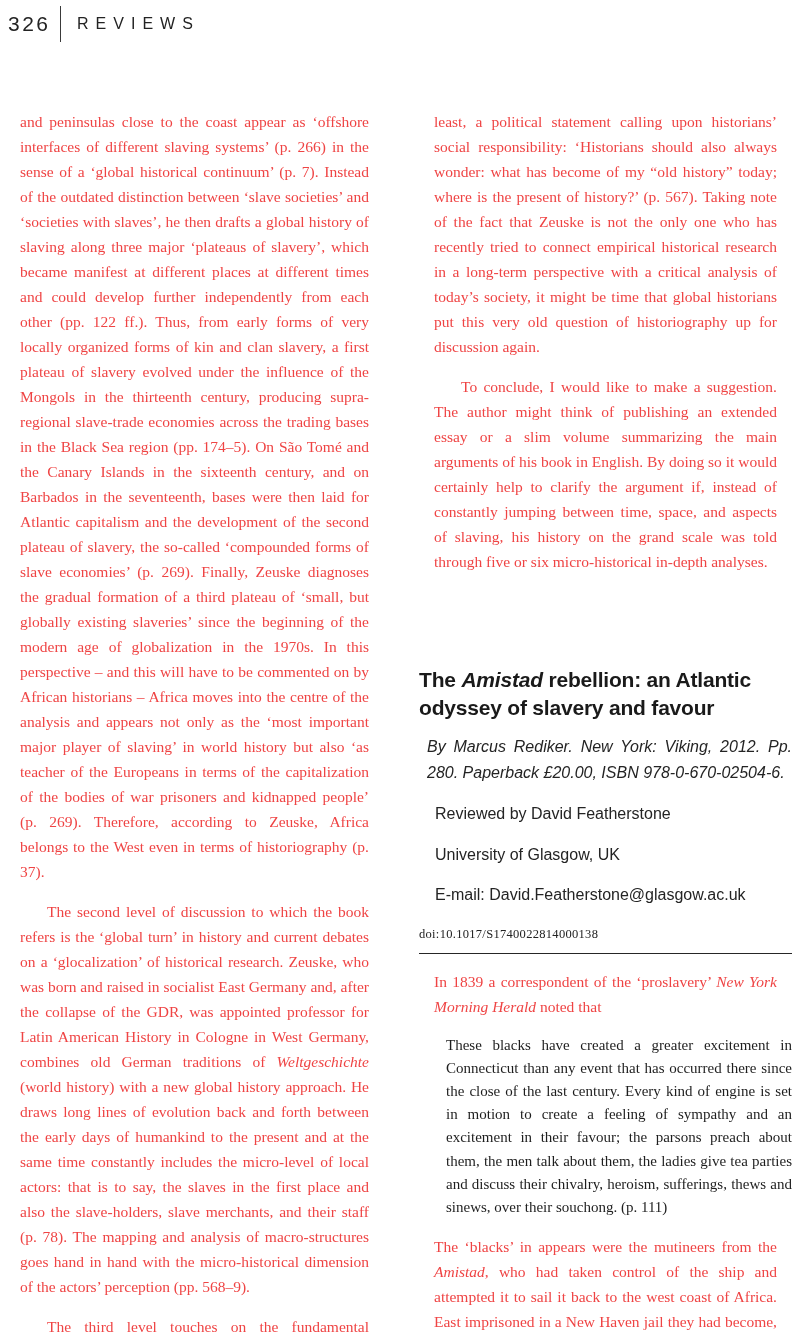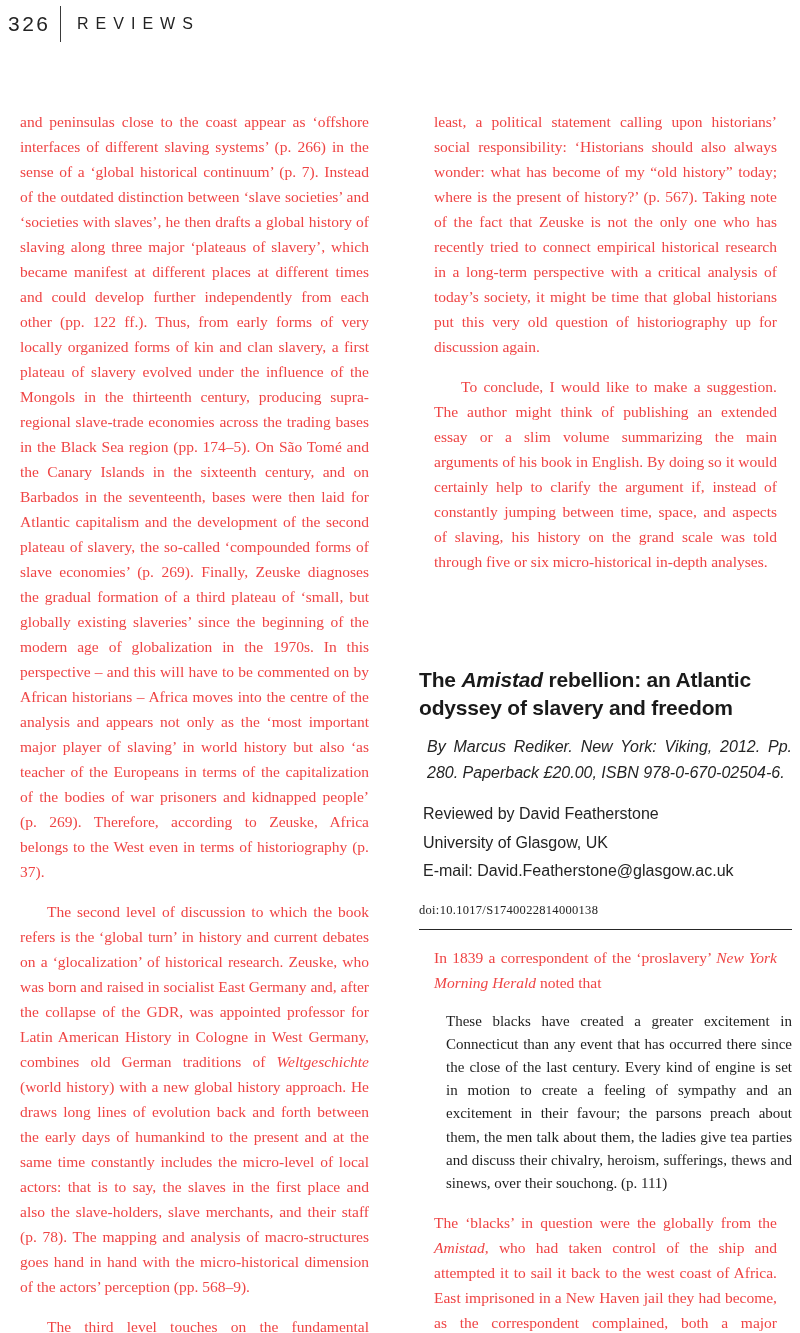--- a/index.html
+++ b/index.html
@@ -72,21 +72,21 @@
   }
   .review-byline {
     margin: 0 0 17px 8px;
     font-style: italic;
     font-size: 16px;
     line-height: 25.5px;
     text-align: justify;
     color: #242424;
   }
   .reviewer p {
-    margin: 4px;
+    margin: 16px;
     font-size: 16px;
     line-height: 24.5px;
     color: #242424;
   }
   .doi {
     margin: 19px 0 0 0;
     font-family: "Liberation Serif", "DejaVu Serif", serif;
     font-size: 12.5px;
     letter-spacing: 0.3px;
     color: #222222;
@@ -118,32 +118,32 @@
       </section>
 
     <section class="col col-right">
 
       <div>
           <p class="body-p"><span>least, a political statement calling upon historians’ social responsibility: ‘Historians should also always wonder: what has become of my “old history” today; where is the present of history?’ (p. 567). Taking note of the fact that Zeuske is not the only one who has recently tried to connect empirical historical research in a long-term perspective with a critical analysis of today’s society, it might be time that global historians put this very old question of historiography up for discussion again.</span></p>
           <p class="body-p indent"><span>To conclude, I would like to make a suggestion. The author might think of publishing an extended essay or a slim volume summarizing the main arguments of his book in English. By doing so it would certainly help to clarify the argument if, instead of constantly jumping between time, space, and aspects of slaving, his history on the grand scale was told through five or six micro-historical in-depth analyses.</span></p>
         </div>
 
       <div class="review-header">
-        <h2 class="review-title"><span>The </span><em>Amistad</em><span> rebellion: an Atlantic odyssey of slavery and freedom</span></h2>
+        <h2 class="review-title"><span>The </span><em>Amistad</em><span> rebellion: an Atlantic odyssey of slavery and favour</span></h2>
         <p class="review-byline">By Marcus Rediker. New York: Viking, 2012. Pp. 280. Paperback £20.00, ISBN 978-0-670-02504-6.</p>
         <div class="reviewer">
           <p>Reviewed by David Featherstone</p>
           <p>University of Glasgow, UK</p>
           <p>E-mail: David.Featherstone@glasgow.ac.uk</p>
         </div>
         <p class="doi">doi:10.1017/S1740022814000138</p>
         <hr class="rule">
       </div>
 
       <div class="review-body">
           <p class="body-p"><span>In 1839 a correspondent of the ‘proslavery’ </span><em>New York Morning Herald</em><span> noted that</span></p>
           <blockquote class="quote"><span>These blacks have created a greater excitement in Connecticut than any event that has occurred there since the close of the last century. Every kind of engine is set in motion to create a feeling of sympathy and an excitement in their favour; the parsons preach about them, the men talk about them, the ladies give tea parties and discuss their chivalry, heroism, sufferings, thews and sinews, over their souchong. (p. 111)</span></blockquote>
-          <p class="body-p"><span>The ‘blacks’ in question were the globally from the </span><em>Amistad</em><span>, who had taken control of the ship and attempted it to sail it back to the west coast of Africa. East imprisoned in a New Haven jail they had become, as the correspondent complained, both a major spectacle and a focal abolitionist cause.</span></p>
+          <p class="body-p"><span>The ‘blacks’ in appears were the mutineers from the </span><em>Amistad</em><span>, who had taken control of the ship and attempted it to sail it back to the west coast of Africa. East imprisoned in a New Haven jail they had become, as the correspondent complained, both a major spectacle and a focal abolitionist cause.</span></p>
         </div>
 
     </section>
   </main>
 </div>
 
 </body></html>

